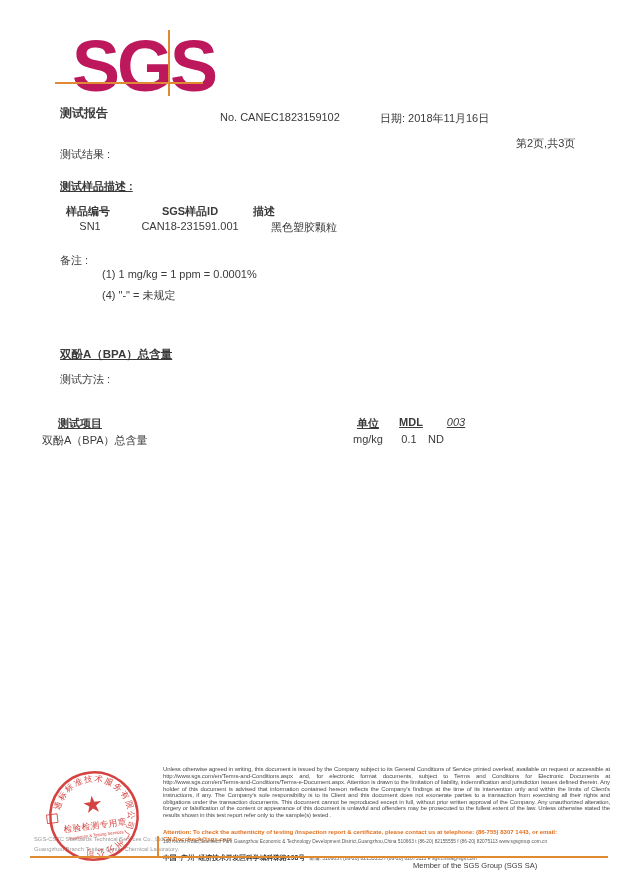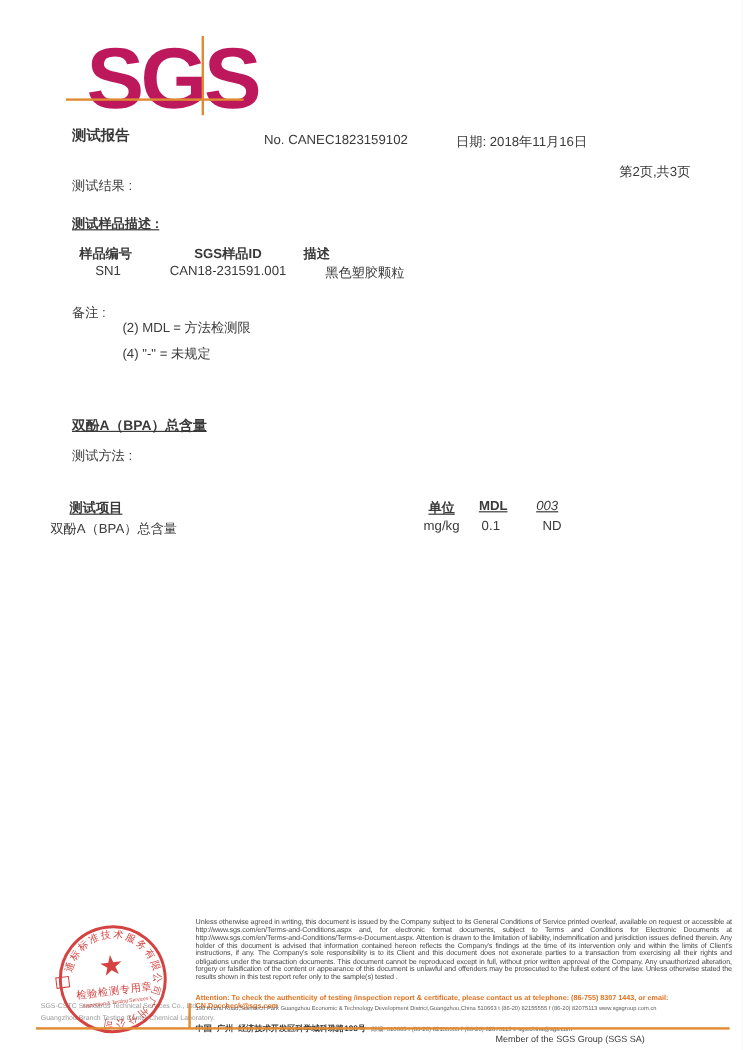--- a/index.html
+++ b/index.html
@@ -48,36 +48,36 @@
 
   <div class="abs body-text bold center" style="left:88px;top:204px;">样品编号</div>
   <div class="abs body-text bold center" style="left:190px;top:204px;">SGS样品ID</div>
   <div class="abs body-text bold" style="left:253px;top:204px;">描述</div>
   <div class="abs body-text center" style="left:90px;top:220px;">SN1</div>
   <div class="abs body-text center" style="left:190px;top:220px;">CAN18-231591.001</div>
   <div class="abs body-text" style="left:271px;top:220px;">黑色塑胶颗粒</div>
 
   <div class="abs body-text" style="left:60px;top:253px;">备注 :</div>
   <div class="abs body-text notes" style="left:102px;top:264px;">
-    <div>(2) MDL = 方法检测限</div>
+    <div>(1) 1 mg/kg = 1 ppm = 0.0001%</div>
     <div>(4) "-" = 未规定</div>
   </div>
 
   <div class="abs body-text bold und" style="left:60px;top:347px;font-size:11.5px;">双酚A（BPA）总含量</div>
   <div class="abs body-text" style="left:60px;top:372px;">测试方法 :</div>
 
   <div class="abs body-text bold und" style="left:58px;top:416px;">测试项目</div>
   <div class="abs body-text bold und center" style="left:368px;top:416px;">单位</div>
   <div class="abs body-text bold und center" style="left:411px;top:416px;">MDL</div>
   <div class="abs body-text ital und center" style="left:456px;top:416px;">003</div>
 
   <div class="abs body-text" style="left:42px;top:433px;">双酚A（BPA）总含量</div>
   <div class="abs body-text center" style="left:368px;top:433px;">mg/kg</div>
   <div class="abs body-text center" style="left:409px;top:433px;">0.1</div>
-  <div class="abs body-text center" style="left:460px;top:433px;">ND</div>
+  <div class="abs body-text center" style="left:436px;top:433px;">ND</div>
 
   <div class="abs company-gray" style="left:34px;top:835px;">
     <div>SGS-CSTC Standards Technical Services Co., Ltd.</div>
     <div>Guangzhou Branch Testing Center Chemical Laboratory.</div>
   </div>
 
   <svg class="abs stamp-svg" style="left:46px;top:768px;" width="96" height="96" viewBox="0 0 100 100">
     <defs>
       <path id="ringPath" d="M 50,50 m -36,0 a 36,36 0 1,1 72,0 a 36,36 0 1,1 -72,0"></path>
     </defs>

